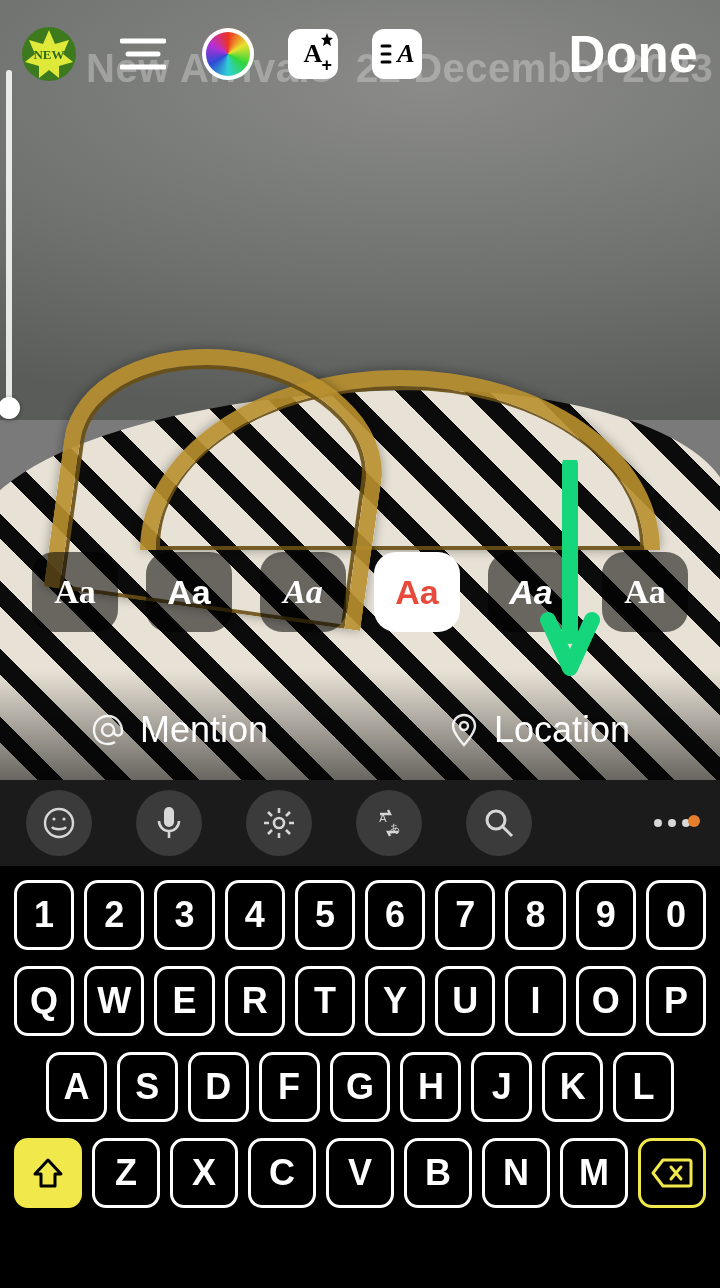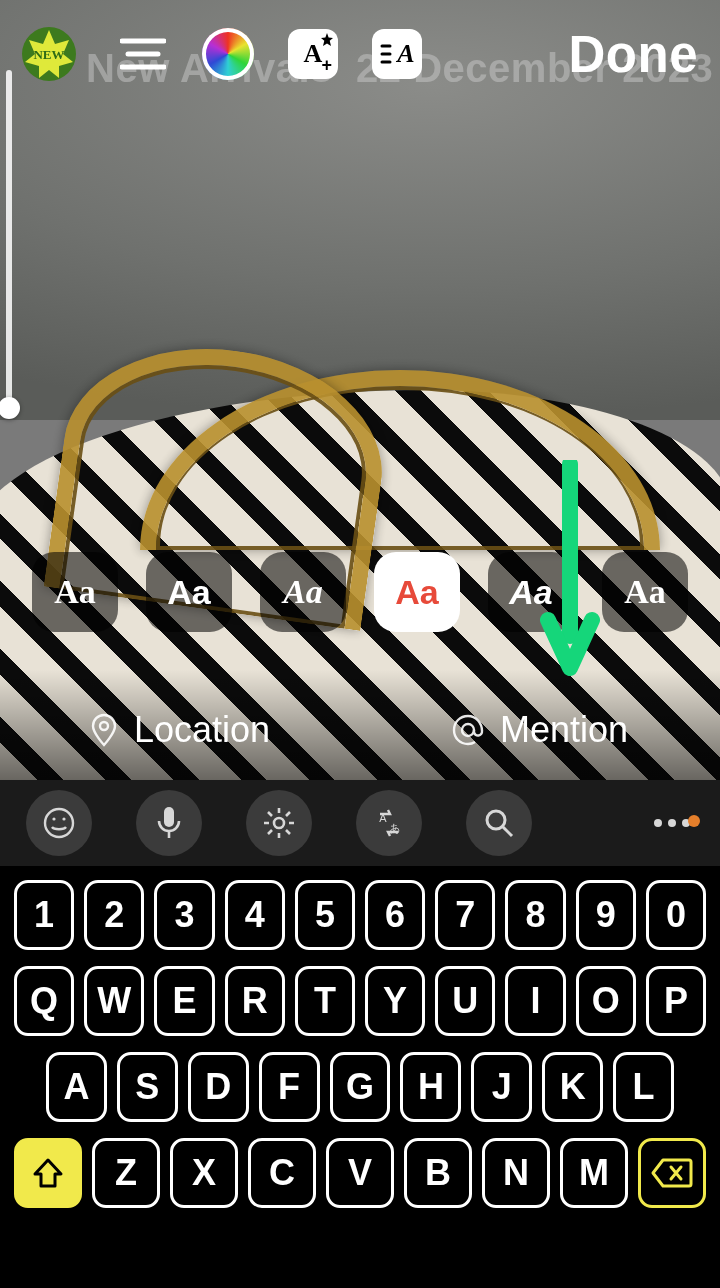--- a/index.html
+++ b/index.html
@@ -173,32 +173,32 @@
 
   <div class="arrow">
     <svg viewBox="0 0 60 220">
       <path d="M30 4 L30 176" stroke="#15d67a" stroke-width="16" stroke-linecap="round"></path>
       <path d="M8 160 L30 208 L52 160" fill="none" stroke="#15d67a" stroke-width="16" stroke-linecap="round" stroke-linejoin="round"></path>
     </svg>
   </div>
 
   <div class="suggest-bar">
     <div class="suggest">
+      <svg width="32" height="32" viewBox="0 0 32 32" fill="none" stroke="#fff" stroke-width="2.4">
+        <circle cx="16" cy="16" r="6"></circle>
+          <path d="M22 16v2a4 4 0 0 0 8-1c0-8-6-15-14-15S2 8 2 16s6 14 14 14c3 0 5-.7 7-2"></path>
+      </svg>
+      <span>Mention</span>
+    </div>
+    <div class="suggest">
       <svg width="28" height="34" viewBox="0 0 28 34" fill="none" stroke="#fff" stroke-width="2.4">
         <path d="M14 32s11-12 11-19A11 11 0 1 0 3 13c0 7 11 19 11 19z"></path>
           <circle cx="14" cy="13" r="4"></circle>
       </svg>
       <span>Location</span>
-    </div>
-    <div class="suggest">
-      <svg width="32" height="32" viewBox="0 0 32 32" fill="none" stroke="#fff" stroke-width="2.4">
-        <circle cx="16" cy="16" r="6"></circle>
-          <path d="M22 16v2a4 4 0 0 0 8-1c0-8-6-15-14-15S2 8 2 16s6 14 14 14c3 0 5-.7 7-2"></path>
-      </svg>
-      <span>Mention</span>
     </div>
   </div>
 
   <div class="kbtoolbar">
     <div class="kbbtn">
       <svg width="34" height="34" viewBox="0 0 34 34" fill="none" stroke="#d7d7d7" stroke-width="2.4">
           <circle cx="17" cy="17" r="14"></circle>
           <circle cx="12" cy="13" r="1.6" fill="#d7d7d7" stroke="none"></circle>
           <circle cx="22" cy="13" r="1.6" fill="#d7d7d7" stroke="none"></circle>
           <path d="M10 21c2 3 12 3 14 0"></path>

